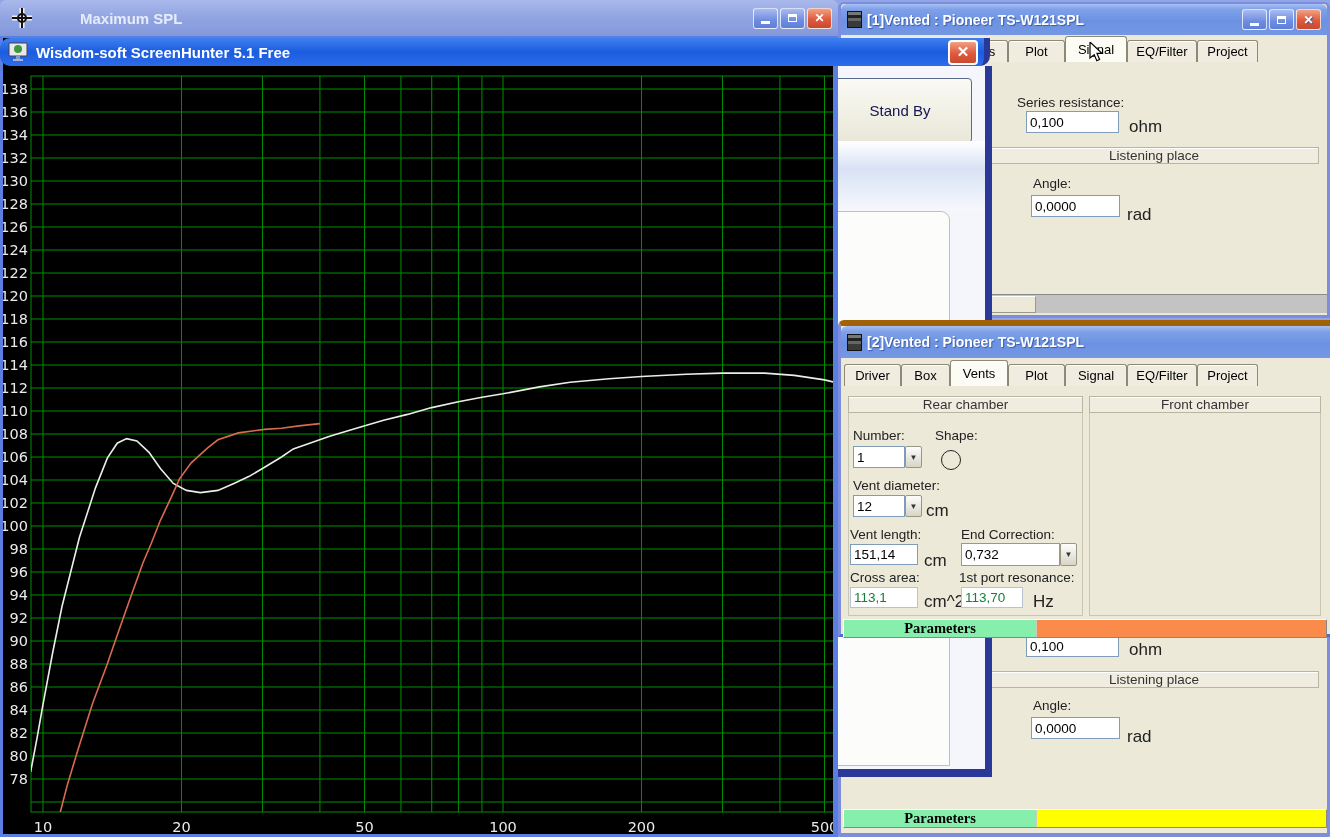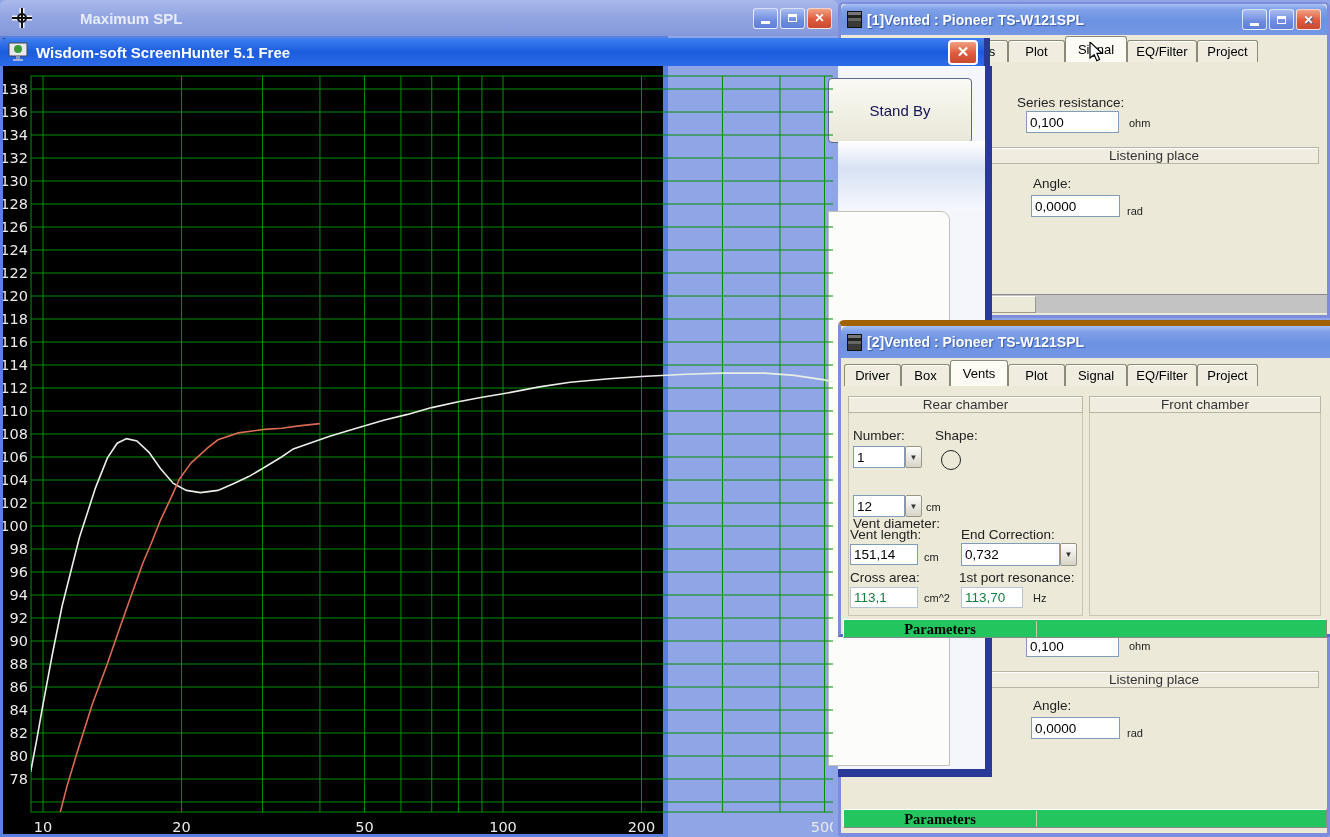--- a/index.html
+++ b/index.html
@@ -5,21 +5,21 @@
   html,body{margin:0;padding:0;}
   body{width:1330px;height:837px;position:relative;overflow:hidden;
        background:#8fa5e5;font-family:"Liberation Sans",sans-serif;font-size:13px;color:#1a1a1a;}
   .abs{position:absolute;}
   
   .titlebar{position:absolute;left:0;right:0;display:flex;align-items:center;
     border-top-left-radius:6px;border-top-right-radius:6px;color:#fff;font-weight:bold;font-size:14px;}
   .tb-active{background:linear-gradient(180deg,#a6c0f2 0%,#7fa0e8 18%,#6b92e2 55%,#7597e4 100%);
     text-shadow:1px 1px 1px #3a5aa8;}
   .tb-inactive{background:linear-gradient(180deg,#aab9ec 0%,#93a6e2 45%,#8497da 100%);color:#e7ecfa;gap:34px;}
-  .tb-bright{background:linear-gradient(180deg,#3f80f0 0%,#1b5ce0 50%,#2d6ce8 100%);}
+  .tb-bright{background:linear-gradient(180deg,#3f80f0 0%,#1b5ce0 50%,#2d6ce8 100%);border-radius:10px;}
   .tbtns{margin-left:auto;display:flex;gap:2px;padding-right:6px;}
   .tbtn{width:25px;height:21px;border-radius:3px;border:1px solid rgba(255,255,255,.75);
     display:flex;align-items:center;justify-content:center;color:#fff;font-size:12px;font-weight:bold;
     background:linear-gradient(180deg,#a9bcf0,#6e8ce0 60%,#5f7ed8);box-sizing:border-box;}
   .tbtn.close{background:linear-gradient(180deg,#f0a183,#e0593c 55%,#c84a30);}
   .glyph-min{width:9px;height:3px;background:#fff;margin-top:9px;}
   .glyph-max{width:9px;height:8px;border:1px solid #fff;border-top-width:3px;box-sizing:border-box;}
   
   .win{position:absolute;box-sizing:border-box;}
   .winframe{border-left:3px solid #7d8cdc;border-right:3px solid #7d8cdc;border-bottom:3px solid #7d8cdc;
@@ -35,24 +35,24 @@
   
   .ghead{position:absolute;background:#f0ede0;border:1px solid #b9b5a3;box-shadow:inset 0 1px 0 #fff;
     text-align:center;font-size:13.5px;color:#333;line-height:15px;box-sizing:border-box;}
   .flabel{position:absolute;font-size:13.5px;color:#222;white-space:nowrap;}
   .inp{position:absolute;background:#fff;border:1px solid #7f9db9;box-sizing:border-box;
     font-family:"Liberation Sans",sans-serif;font-size:13.5px;color:#000;padding:1px 3px;}
   .inp.disabled{color:#15803d;border-color:#b5c3d2;}
   .combo-btn{position:absolute;width:17px;box-sizing:border-box;background:linear-gradient(180deg,#fdfdfb,#d8d4c8);
     border:1px solid #9a9684;border-radius:2px;display:flex;align-items:center;justify-content:center;
     font-size:8px;color:#333;}
-  .unit{position:absolute;font-size:11px;color:#222;}
+  .unit{position:absolute;font-size:17px;color:#222;}
   .panel{position:absolute;border:1px solid #cac6b4;border-top:none;box-sizing:border-box;}
   .params{position:absolute;display:flex;box-sizing:border-box;border:1px solid #fff;
-    border-right-color:#888;border-bottom-color:#888;background:#22c55e;align-items:center;}
+    border-right-color:#888;border-bottom-color:#888;background:#86efac;}
   .params .plabel{width:192px;text-align:center;font-family:"Liberation Serif",serif;
     font-weight:bold;font-size:14.5px;line-height:16px;color:#000;border-right:1px solid #cfcbba;}
   .params .pfill{flex:1;}
   .sb-track{position:absolute;background:#c3c3c3;border-top:1px solid #8a8a8a;box-sizing:border-box;}
   .sb-thumb{position:absolute;background:#ece9d8;border:1px solid #fff;border-right-color:#9a9a8a;
     border-bottom-color:#9a9a8a;box-sizing:border-box;}
 </style>
 </head>
 <body>
 
@@ -149,21 +149,21 @@
   <div class="panel" style="left:7px;top:87px;width:235px;height:203px;"></div>
   <div class="ghead" style="left:248px;top:70px;width:232px;height:17px;">Front chamber</div>
   <div class="panel" style="left:248px;top:87px;width:232px;height:203px;"></div>
 
   <div class="flabel" style="left:12px;top:102px;">Number:</div>
   <input class="inp" style="left: 12px; top: 120px; width: 52px; height: 22px;" value="1">
   <span class="combo-btn" style="left:64px;top:120px;height:22px;">▼</span>
   <div class="flabel" style="left:94px;top:102px;">Shape:</div>
   <div style="position:absolute;left:100px;top:124px;width:18px;height:18px;border:1.5px solid #222;border-radius:50%;"></div>
 
-  <div class="flabel" style="left:12px;top:152px;margin-top:38px;">Vent diameter:</div>
+  <div class="flabel" style="left:12px;top:152px;">Vent diameter:</div>
   <input class="inp" style="left: 12px; top: 169px; width: 52px; height: 22px;" value="12">
   <span class="combo-btn" style="left:64px;top:169px;height:22px;">▼</span>
   <div class="unit" style="left:85px;top:175px;">cm</div>
 
   <div class="flabel" style="left:9px;top:201px;">Vent length:</div>
   <input class="inp" style="left: 9px; top: 218px; width: 68px; height: 21px;" value="151,14">
   <div class="unit" style="left:83px;top:225px;">cm</div>
   <div class="flabel" style="left:120px;top:201px;">End Correction:</div>
   <input class="inp" style="left: 120px; top: 217px; width: 99px; height: 23px;" value="0,732">
   <span class="combo-btn" style="left:219px;top:217px;height:23px;">▼</span>
@@ -198,21 +198,21 @@
     <span class="tbtn">
         <span class="glyph-min"></span>
       </span>
     <span class="tbtn">
         <span class="glyph-max"></span>
       </span>
     <span class="tbtn close">✕</span>
   </span>
 </div>
 
-<div class="abs" style="left:0;top:36px;width:668px;height:801px;z-index:40;background:#000;box-sizing:border-box;
+<div class="abs" style="left:0;top:36px;width:838px;height:801px;z-index:40;background:#000;box-sizing:border-box;
             border-left:3px solid #5b7fe0;border-right:5px solid #5b7fe0;border-top:2px solid #5b7fe0;border-bottom:3px solid #5b7fe0;">
   <svg id="spl-chart" width="830" height="771" style="position:absolute;left:0;top:28px;">
       <clipPath id="pc">
         <rect x="28" y="10" width="804" height="736"></rect>
       </clipPath>
       <rect x="28" y="10" width="804" height="736" fill="none" stroke="#009000"></rect>
       <line x1="28" y1="23" x2="832" y2="23" stroke="#009000"></line>
       <line x1="28" y1="46" x2="832" y2="46" stroke="#009000"></line>
       <line x1="28" y1="69" x2="832" y2="69" stroke="#009000"></line>
       <line x1="28" y1="92" x2="832" y2="92" stroke="#009000"></line>

